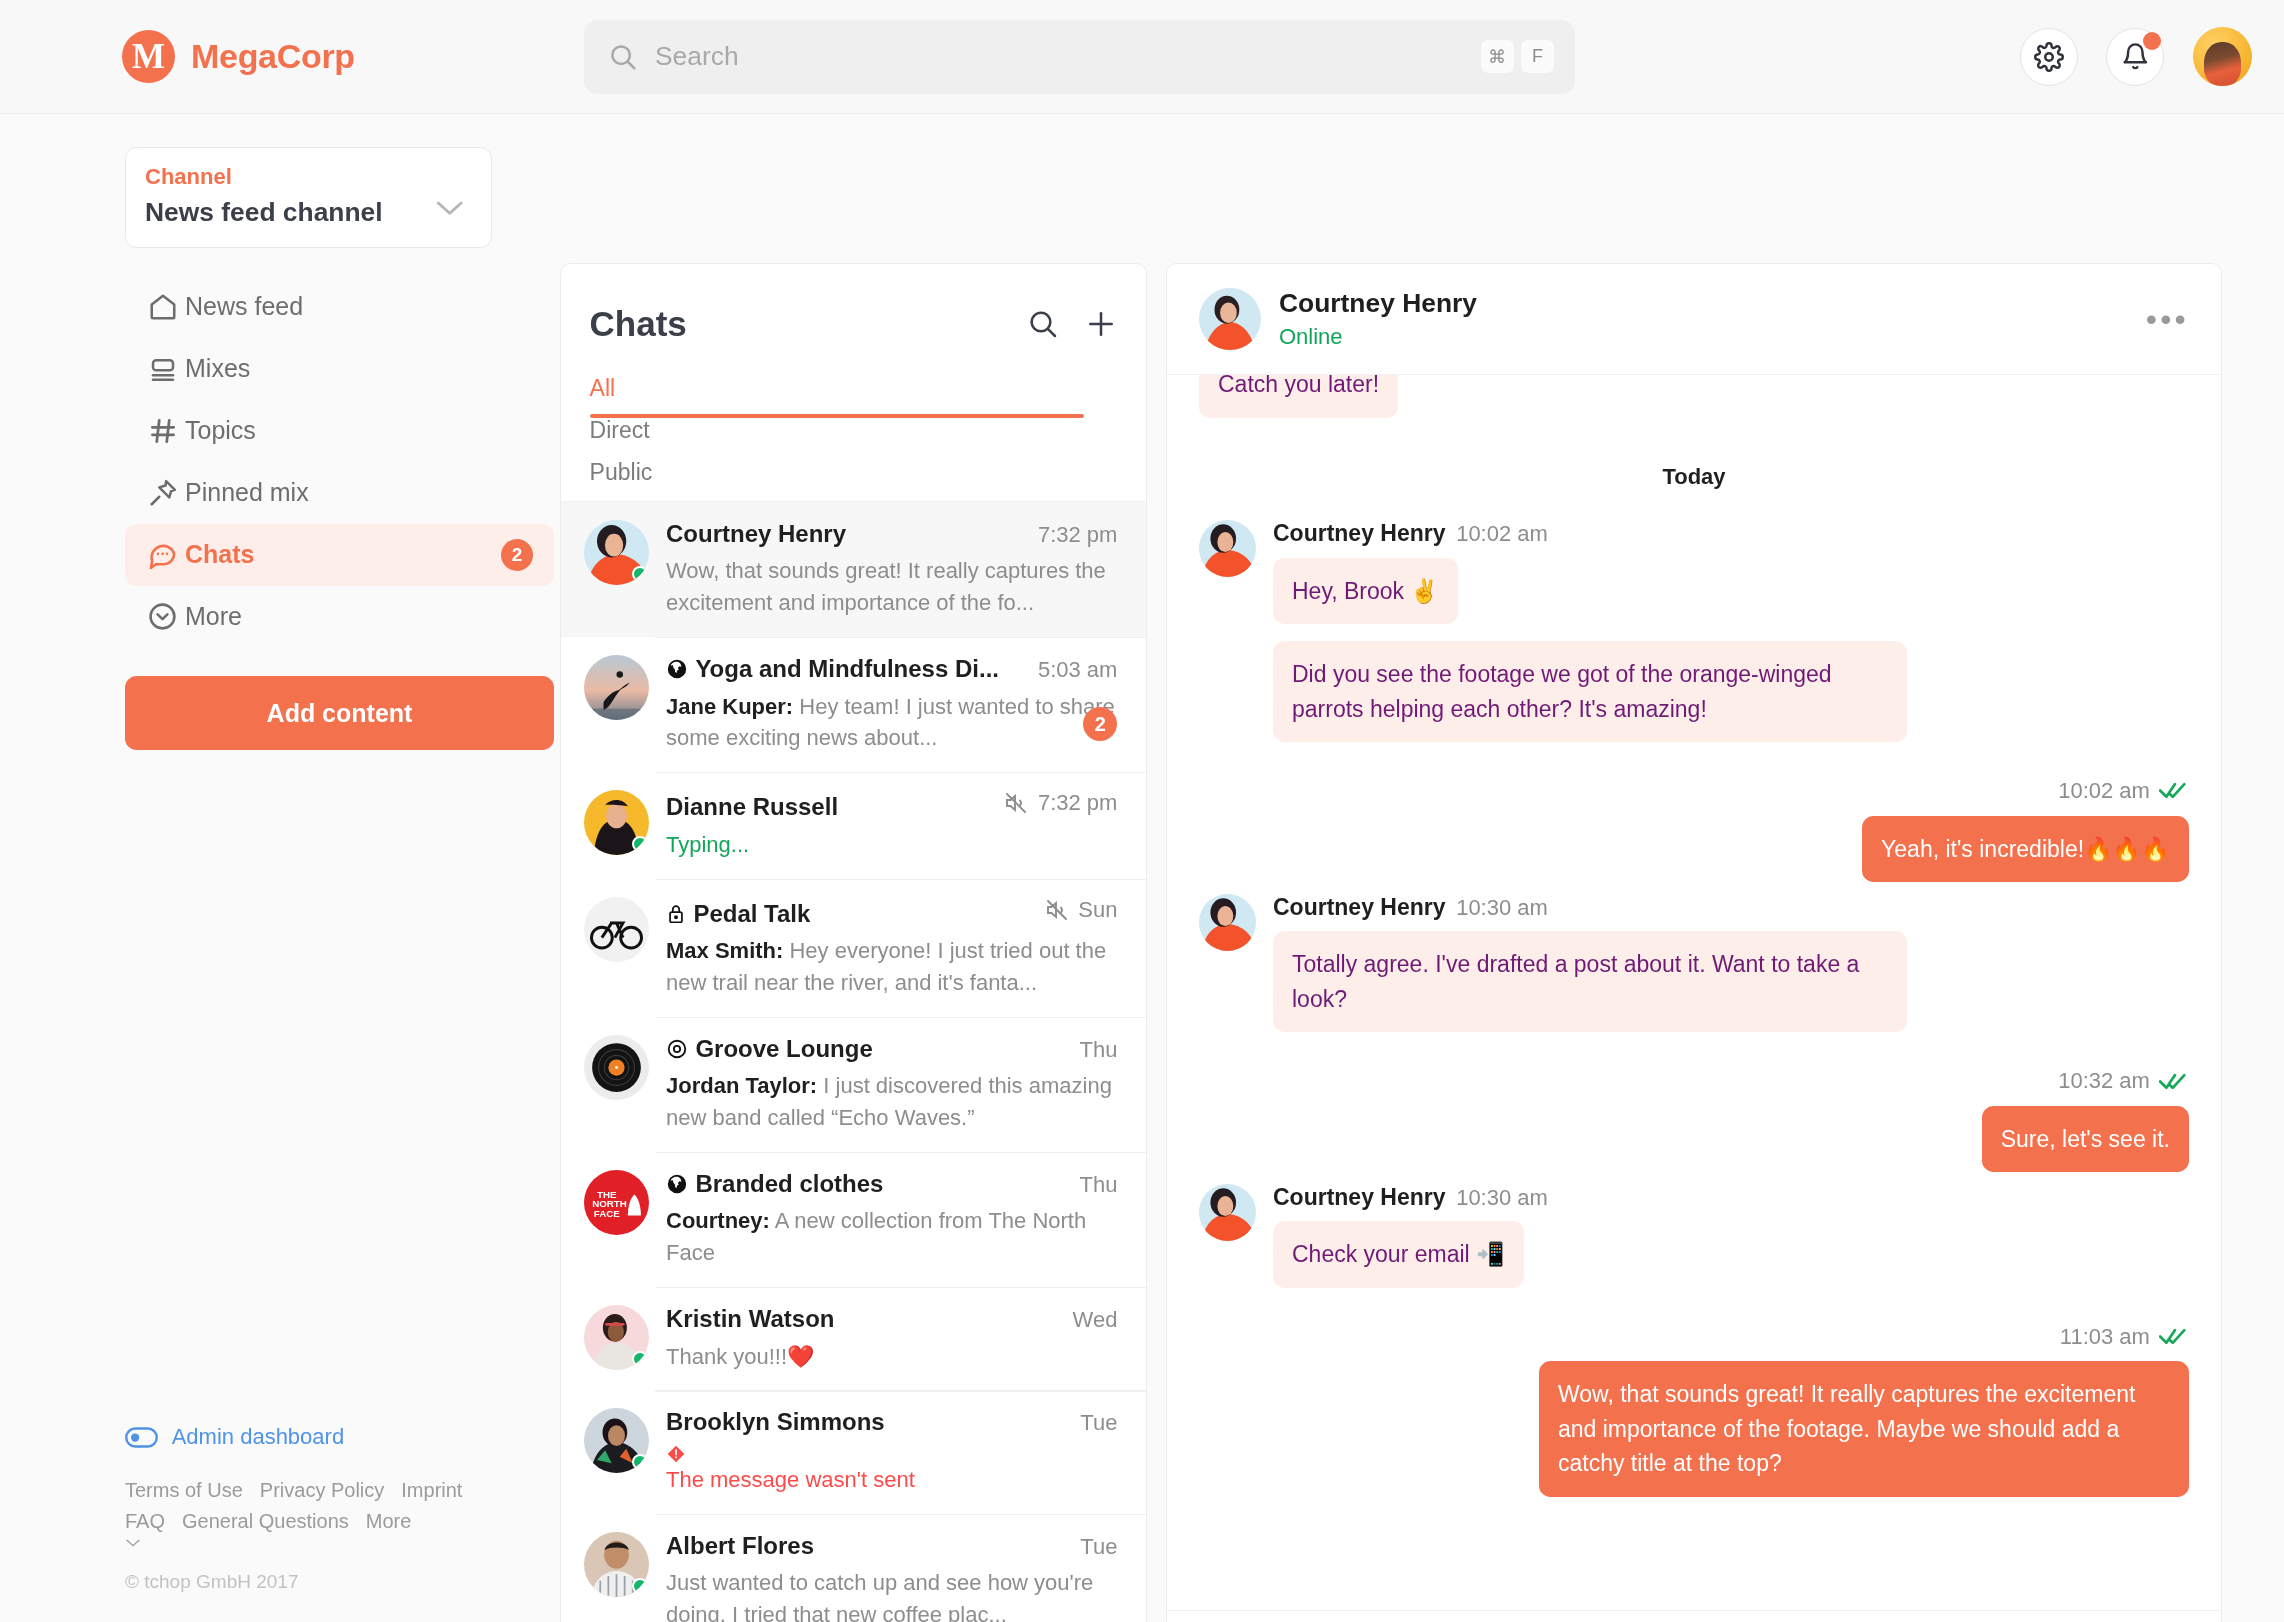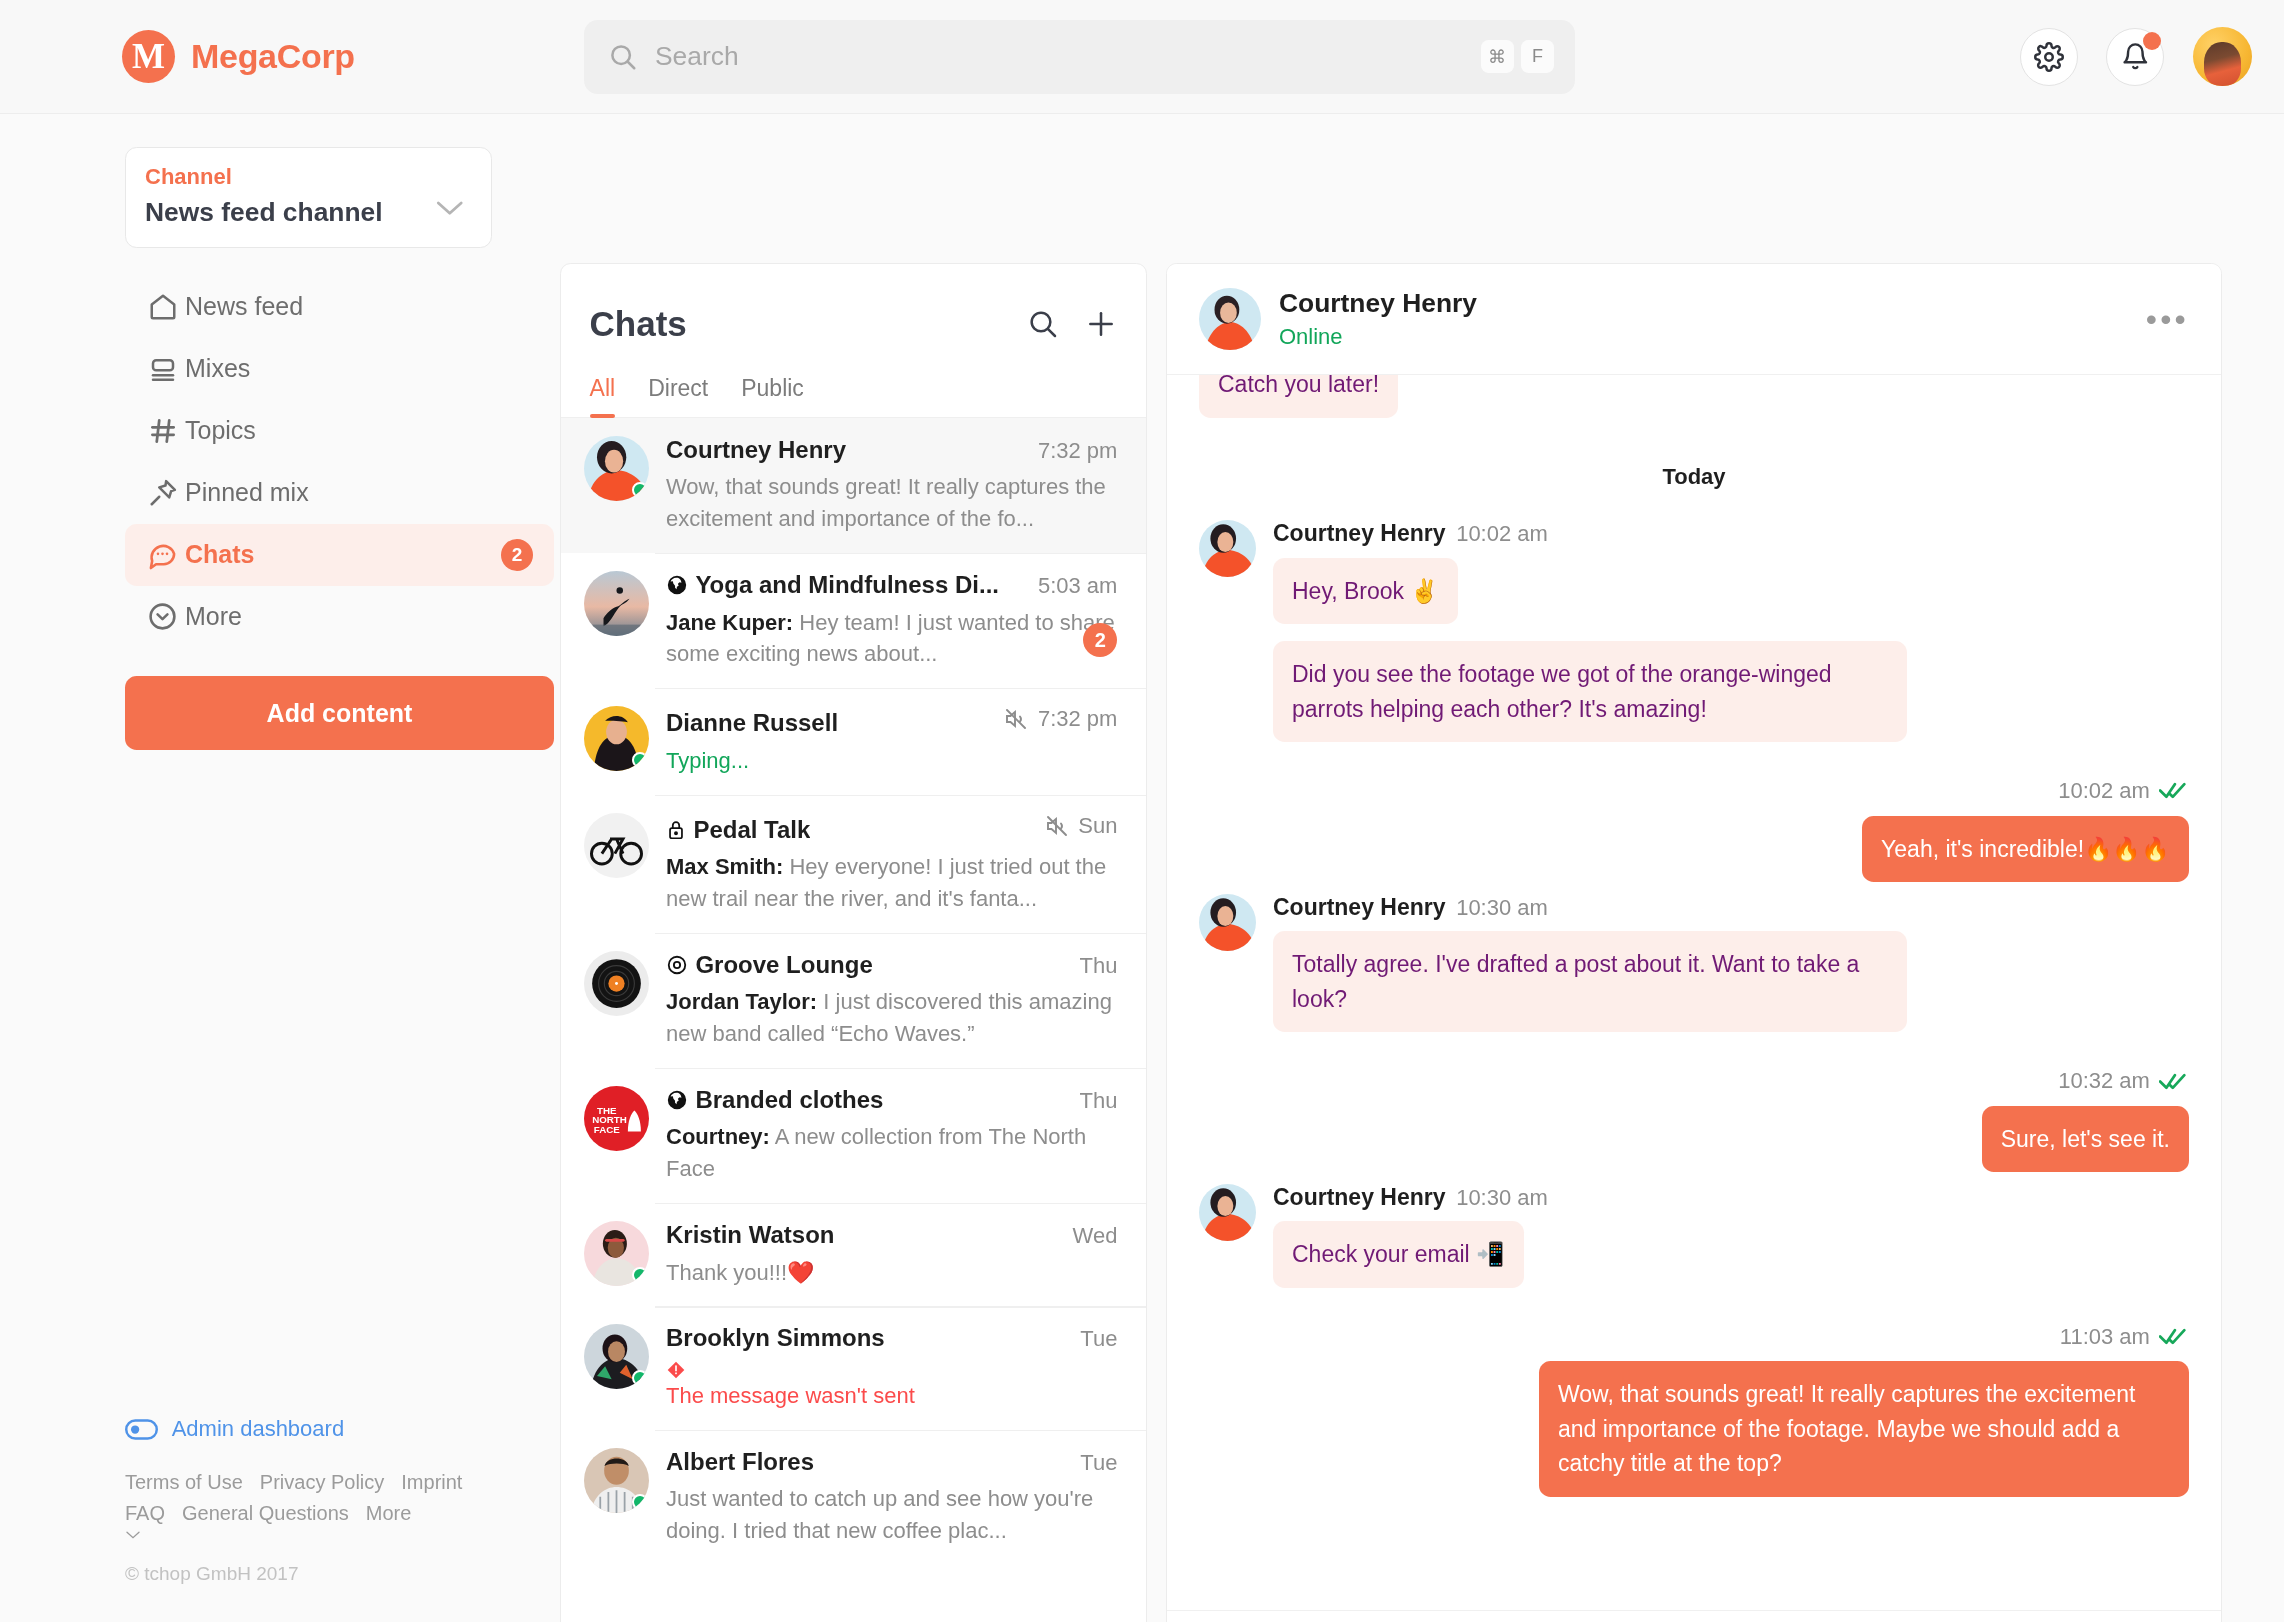--- a/index.html
+++ b/index.html
@@ -86,38 +86,38 @@
   }
   .nav-ico { width: 33px; height: 33px; display:flex; align-items:center; justify-content:center; flex:none; }
 
   .add-btn {
     margin-top: 28.6px; width: 429px; height: 74px; border-radius: 11.6px;
     background:#f4714e; color:#fff; font-size:25px; font-weight:700;
     display:flex;align-items:center;justify-content:center; border:none;
     font-family:"Liberation Sans", sans-serif;
   }
 
-  .side-footer { margin-top:auto; padding-bottom: 38px; width: 465px; }
+  .side-footer { margin-top:auto; padding-bottom: 30px; width: 465px; }
   .admin-row { display:flex; align-items:center; gap: 13.7px; margin-bottom: 25px; }
   .admin-txt { color:#4f93e8; font-size:22px; }
   .legal { color:#9b9b9b; font-size: 20px; line-height: 1.55; }
   .legal a { color:#9b9b9b; text-decoration:none; margin-right: 17px; }
   .copyright { color:#c2c2c2; font-size:19px; margin-top: 23px; }
 
   
   .panel {
     width: 587px; min-width:587px; background:#fff;
     border: 0.5px solid #ececec; border-radius: 10.6px;
     margin: 149px 0 0 0; height: 1459px; display:flex; flex-direction:column; overflow:hidden;
   }
   .panel-head { padding: 40px 28.6px 31px 28.6px; display:flex; align-items:center; }
   .panel-title { font-size: 35px; font-weight:700; color:#3b3f4a; flex:1; }
   .panel-head-icons { display:flex; align-items:center; gap: 26.4px; }
 
-  .tabs { display:flex; gap: 0; padding: 0 28.6px; border-bottom: 1.1px solid #efefef; }
+  .tabs { display:flex; gap: 0; padding: 0 28.6px; border-bottom: 1.1px solid #efefef; flex-direction: column; }
   .tab { font-size: 23px; color:#7c7c7c; padding: 0 0 15px 0; margin-right: 33px; position:relative; }
   .tab.active { color:#f4714e; }
   .tab.active::after {
     content:""; position:absolute; left:0; right:0; bottom:-1.1px; height:4.2px; background:#f4714e; border-radius:2.1px;
   }
 
   .chatlist { flex:1; overflow:hidden; }
   .chat-item { display:flex; gap: 17px; padding: 18px 28.6px 18px 23px; position:relative; }
   .chat-item.selected { background:#f7f7f7; }
   .chat-item + .chat-item::before {

